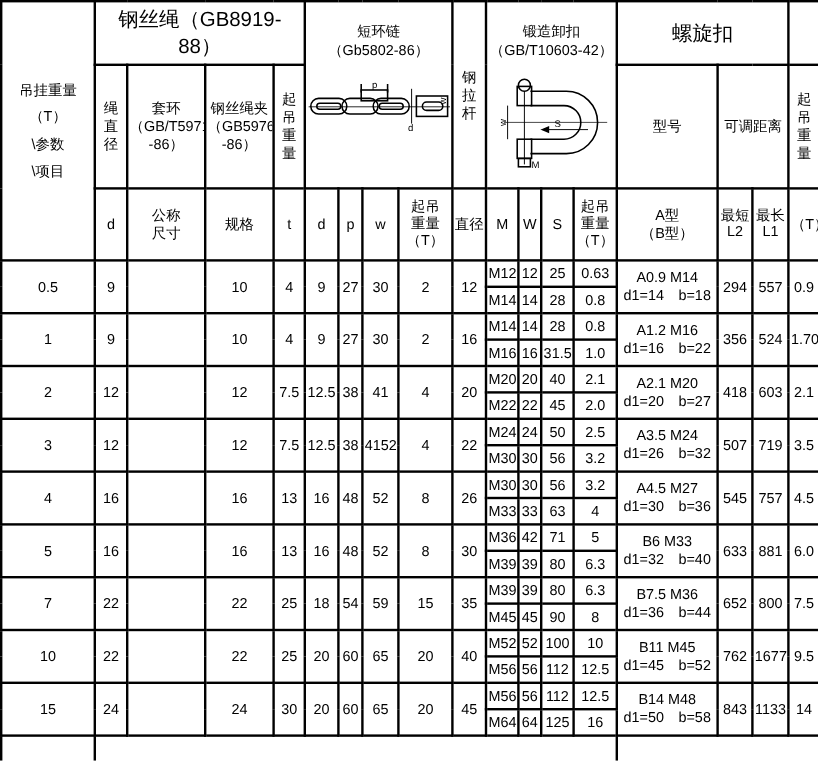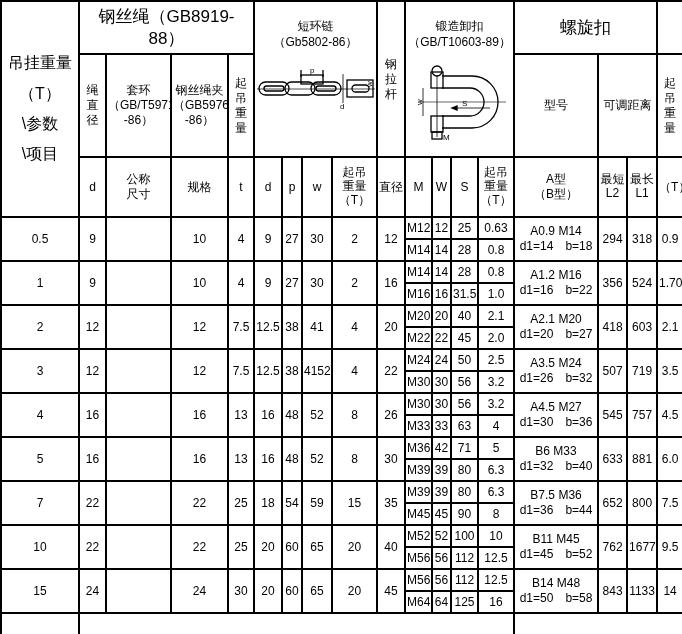--- a/index.html
+++ b/index.html
@@ -20,21 +20,21 @@
     padding: 0 1px;
     white-space: pre-line;
     overflow: hidden;
   }
   tr.hA { height: 27px; }
   tr.hB { height: 86px; }
   tr.hC { height: 60px; }
   tbody.databody tr { height: 22px; }
   tr.remark { height: 63px; }
   td.group { font-size: 17px; margin-left: 24px; }
-  td.param { font-size: 16px; line-height: 1.9; }
+  td.param { font-size: 12px; line-height: 1.9; }
   td.imgcell { vertical-align: top; padding-top: 2px; }
   td.imgcell .imgtitle { font-size: 12px; line-height: 1.3; }
   td.tight { line-height: 1.15; }
   td.notes { text-align: left; padding-left: 8px; font-size: 12px; line-height: 2.0; }
   td.drawcell { vertical-align: middle; }
   svg { display: block; margin: 0 auto; }
   svg text { font-family: "Liberation Sans", sans-serif; font-size: 8px; fill: #000; }
 </style>
 </head>
 <body>
@@ -88,21 +88,21 @@
             <text x="53" y="8">p</text>
             <text x="83" y="44">d</text>
             <text x="114" y="27" transform="rotate(-90 112 24)">w</text>
           </svg>
         </td>
         <td rowspan="2">钢
 拉
 杆</td>
         <td colspan="4" rowspan="2" class="imgcell">
           <div class="imgtitle">锻造卸扣
-（GB/T10603-89）</div>
+（GB/T10603-42）</div>
           <svg width="100" height="76" viewBox="0 0 100 76">
             <g fill="none" stroke="#000" stroke-width="1.3">
               <line x1="10" y1="37" x2="96" y2="37" stroke-width="0.6"></line>
               <path d="M32 11 H62 A26 26 0 0 1 62 63 H32"></path>
               <path d="M32 23 H60 A14 14 0 0 1 60 51 H32"></path>
               <rect x="21" y="7" width="12" height="16"></rect>
               <rect x="21" y="51" width="12" height="16"></rect>
               <circle cx="27" cy="6" r="5"></circle>
               <line x1="27" y1="11" x2="27" y2="72" stroke-width="0.8"></line>
               <rect x="22" y="67" width="10" height="7"></rect>
@@ -175,21 +175,21 @@
           <td rowspan="2">30</td>
           <td rowspan="2">2</td>
           <td rowspan="2">12</td>
           <td>M12</td>
           <td>12</td>
           <td>25</td>
           <td>0.63</td>
           <td rowspan="2">A0.9 M14
 d1=14　b=18</td>
           <td rowspan="2">294</td>
-          <td rowspan="2">318</td>
+          <td rowspan="2">557</td>
           <td rowspan="2">0.9</td>
         </tr>
         <tr>
           <td>M14</td>
           <td>14</td>
           <td>28</td>
           <td>0.8</td>
         </tr>
         <tr>
           <td rowspan="2">1</td>

